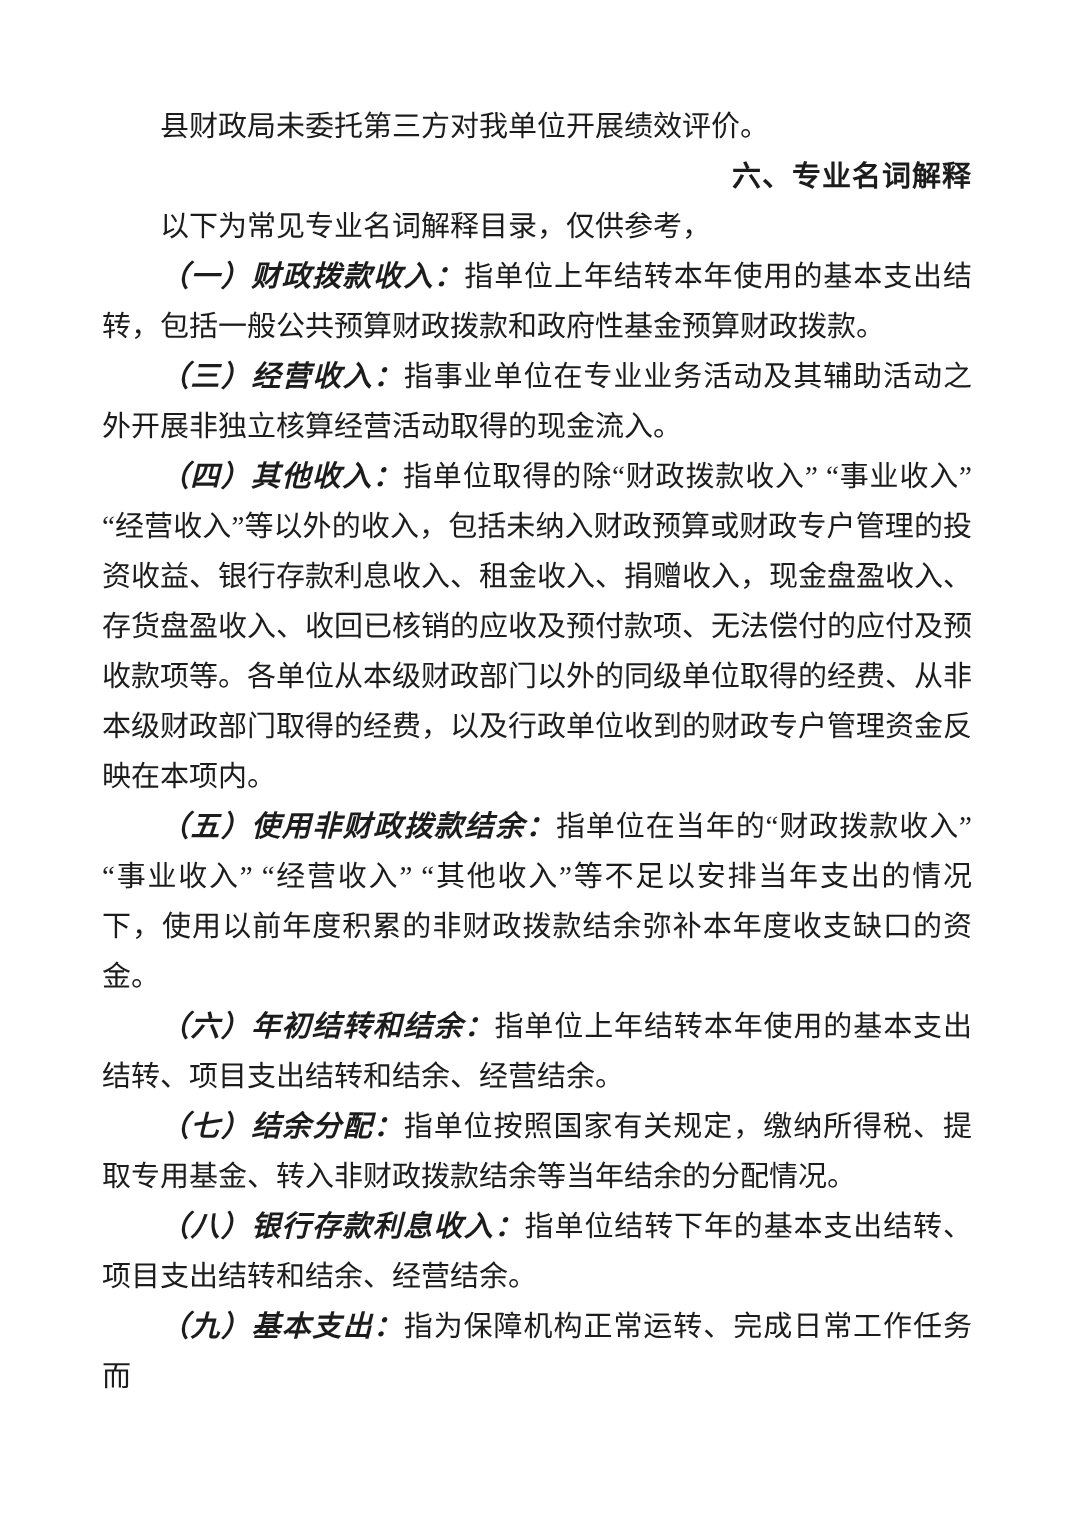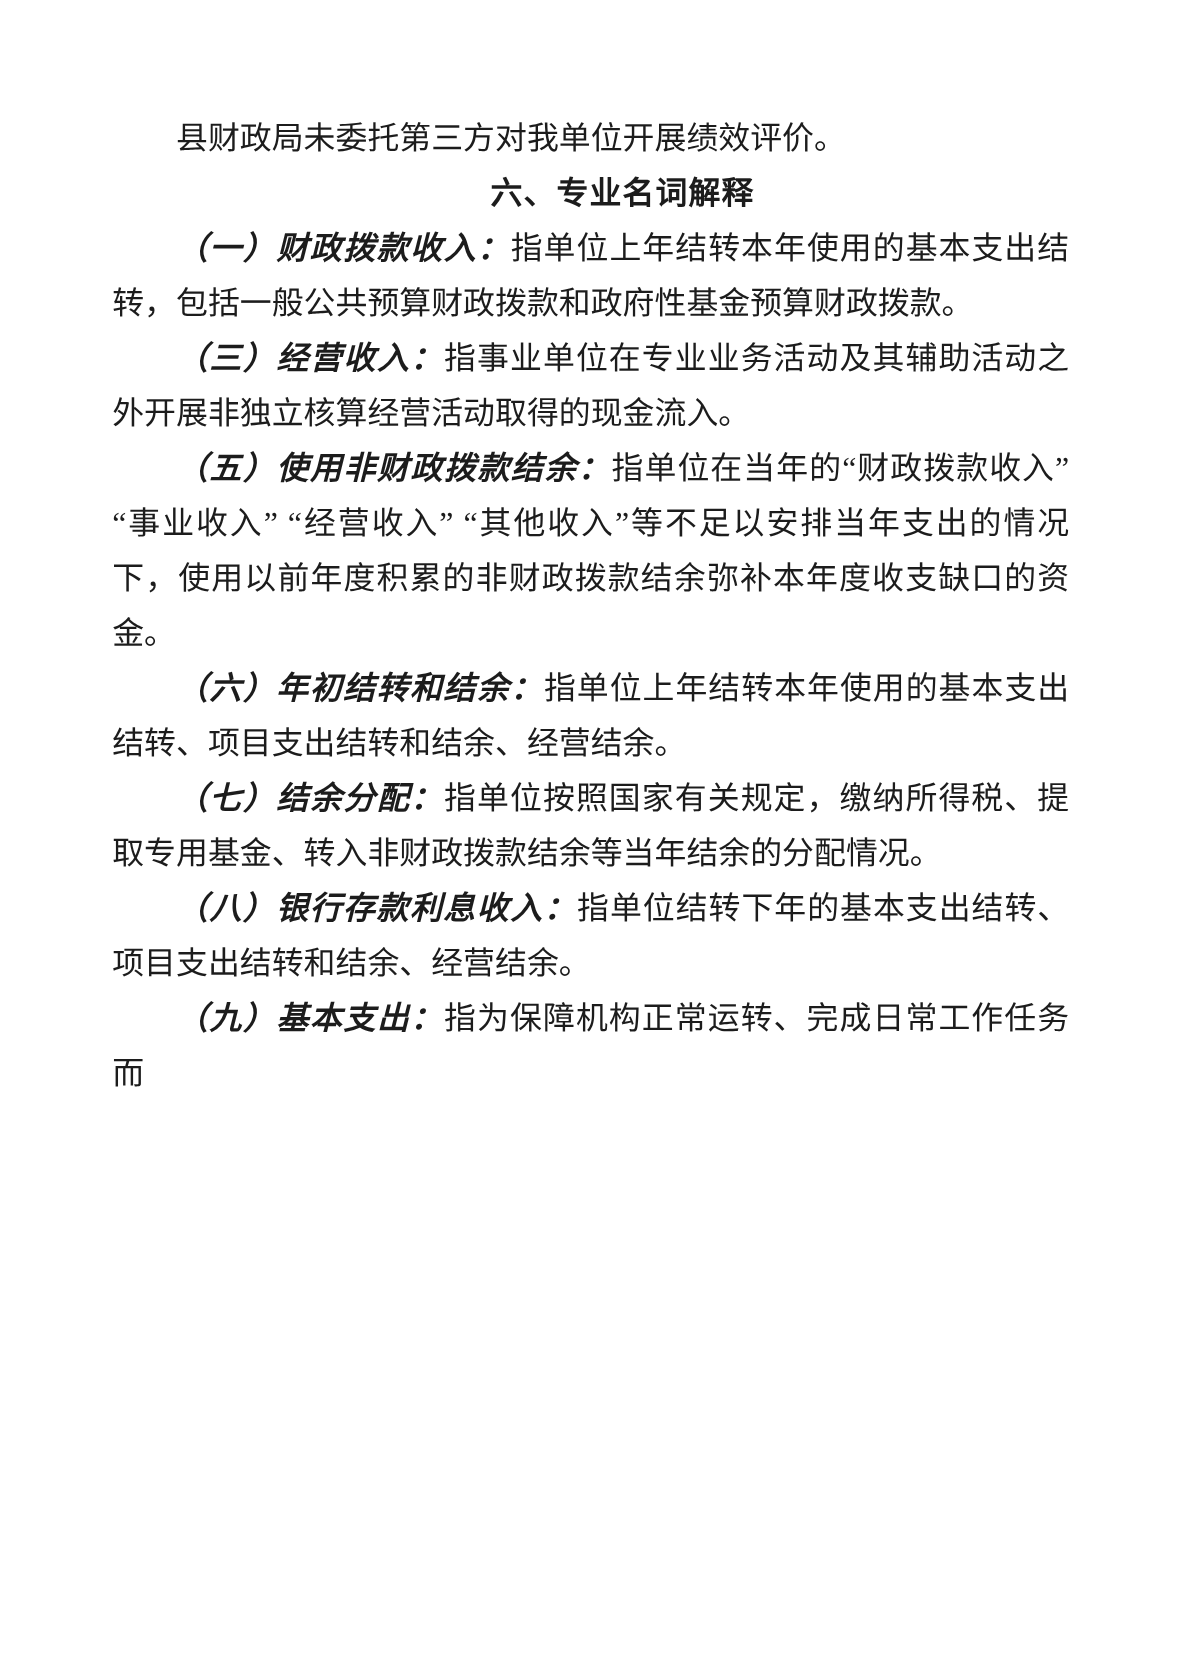--- a/index.html
+++ b/index.html
@@ -26,35 +26,37 @@
     padding: 0;
     text-indent: 2em;
     text-align: justify;
     text-justify: inter-character;
     word-break: break-all;
     overflow-wrap: anywhere;
   }
   .para.heading {
     font-family: Liberation Serif, serif;
     font-weight: 700;
-    text-align: center;
+    text-align: right;
     letter-spacing: 1px;
   }
   .para .lead {
     font-weight: 700;
     letter-spacing: 0.5px;
     font-style: italic;
   }
 </style>
 </head>
 <body>
 
 <main class="page" style="background: rgb(255, 255, 255); color: rgb(28, 28, 28);">
     <p class="para body"><span>县财政局未委托第三方对我单位开展绩效评价。</span></p>
     <p class="para heading"><span>六、专业名词解释</span></p>
+    <p class="para body"><span>以下为常见专业名词解释目录，仅供参考，</span></p>
     <p class="para term"><strong class="lead">（一）财政拨款收入：</strong><span>指单位上年结转本年使用的基本支出结转，包括一般公共预算财政拨款和政府性基金预算财政拨款。</span></p>
     <p class="para term"><strong class="lead">（三）经营收入：</strong><span>指事业单位在专业业务活动及其辅助活动之外开展非独立核算经营活动取得的现金流入。</span></p>
+    <p class="para term"><strong class="lead">（四）其他收入：</strong><span>指单位取得的除“财政拨款收入” “事业收入” “经营收入”等以外的收入，包括未纳入财政预算或财政专户管理的投资收益、银行存款利息收入、租金收入、捐赠收入，现金盘盈收入、存货盘盈收入、收回已核销的应收及预付款项、无法偿付的应付及预收款项等。各单位从本级财政部门以外的同级单位取得的经费、从非本级财政部门取得的经费，以及行政单位收到的财政专户管理资金反映在本项内。</span></p>
     <p class="para term"><strong class="lead">（五）使用非财政拨款结余：</strong><span>指单位在当年的“财政拨款收入” “事业收入” “经营收入” “其他收入”等不足以安排当年支出的情况下，使用以前年度积累的非财政拨款结余弥补本年度收支缺口的资金。</span></p>
     <p class="para term"><strong class="lead">（六）年初结转和结余：</strong><span>指单位上年结转本年使用的基本支出结转、项目支出结转和结余、经营结余。</span></p>
     <p class="para term"><strong class="lead">（七）结余分配：</strong><span>指单位按照国家有关规定，缴纳所得税、提取专用基金、转入非财政拨款结余等当年结余的分配情况。</span></p>
     <p class="para term"><strong class="lead">（八）银行存款利息收入：</strong><span>指单位结转下年的基本支出结转、项目支出结转和结余、经营结余。</span></p>
     <p class="para term"><strong class="lead">（九）基本支出：</strong><span>指为保障机构正常运转、完成日常工作任务而</span></p>
   </main>
 
 </body></html>

